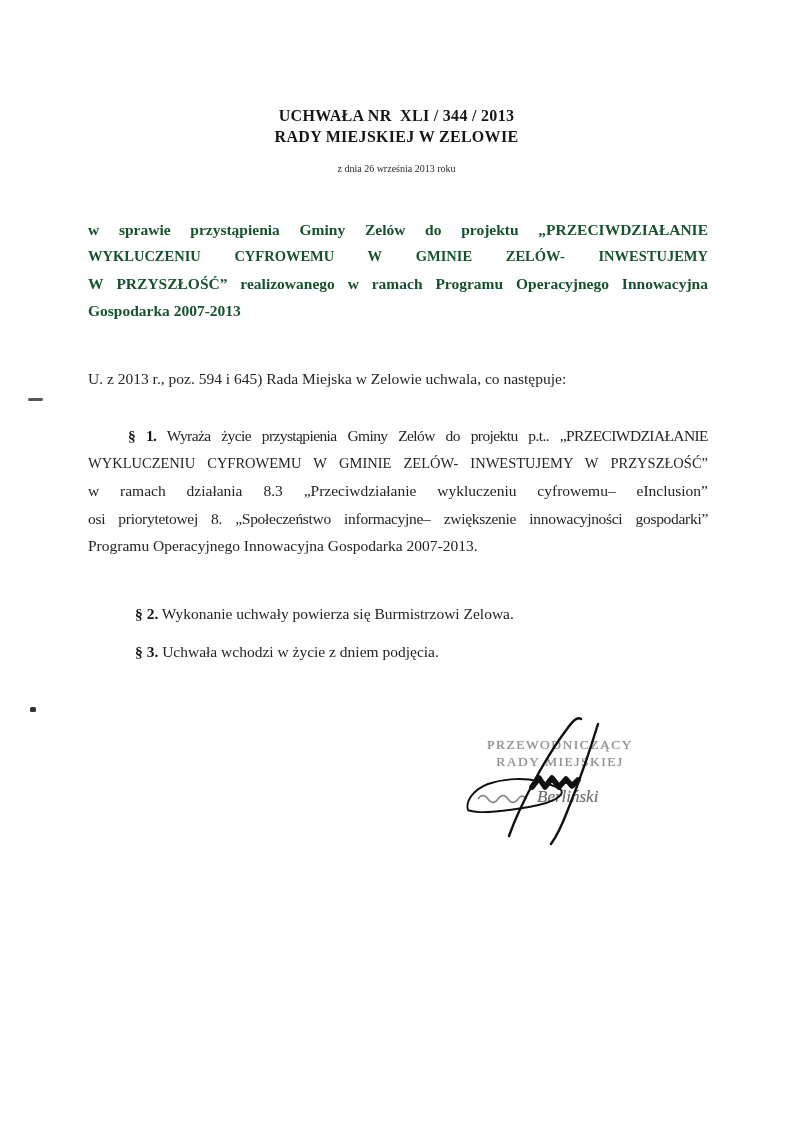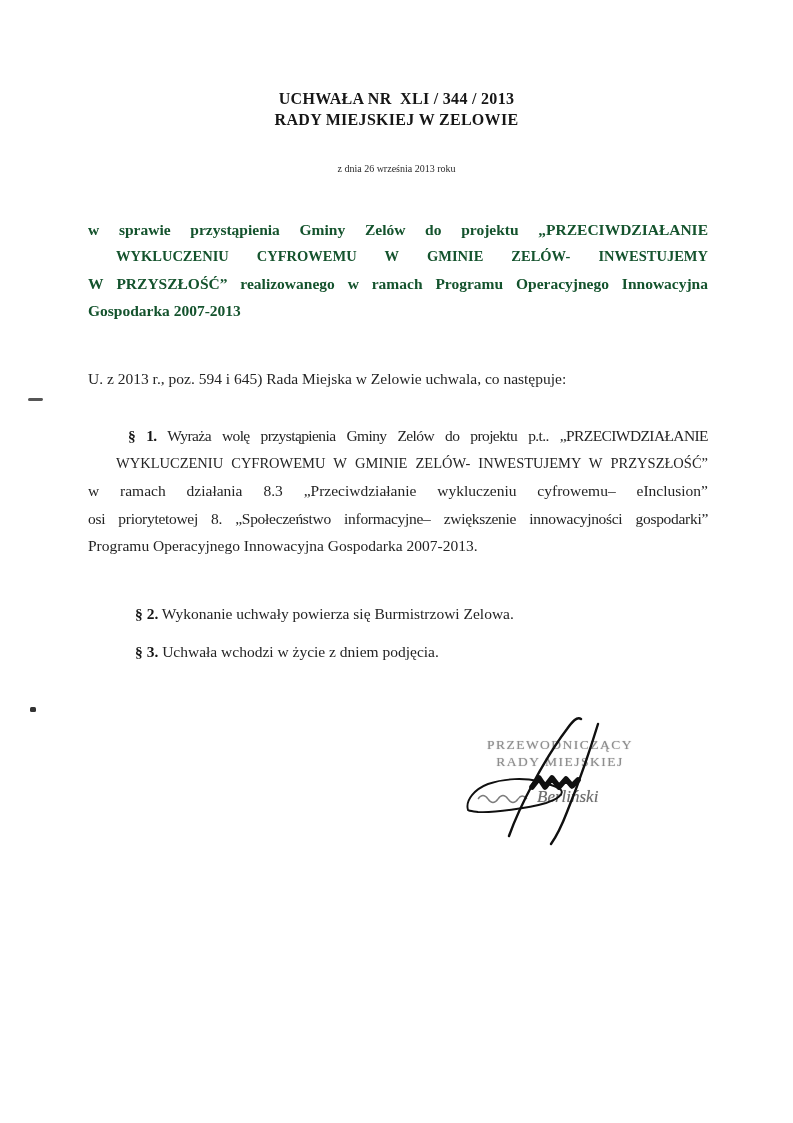--- a/index.html
+++ b/index.html
@@ -8,21 +8,21 @@
     background:#ffffff;
     font-family:"Liberation Serif", serif;
     color:#242424;
     position:relative;
     overflow:hidden;
   }
   .page { position:absolute; inset:0; filter: blur(0.2px); }
 
   
   .header {
-    position:absolute; left:0; top:88px; width:793px;
+    position:absolute; left:0; top:105px; width:793px;
     text-align:center; font-weight:bold;
     font-size:16px; line-height:21px; color:#161616;
     letter-spacing:0.3px;
   }
   .dateline {
     position:absolute; left:0; top:158px; width:793px;
     text-align:center; font-size:10px; line-height:21px; color:#2a2a2a;
   }
 
   
@@ -33,21 +33,21 @@
 
   .subject { top:216px; font-weight:bold; font-size:15.5px; color:#14532d; }
   .subject .line { height:27px; line-height:27px; }
 
   .preamble { top:367px; font-size:15.5px; }
   .preamble .line { height:23px; line-height:23px; }
 
   .sec1 { top:422px; font-size:15.5px; }
   .sec1 .line { height:27.5px; line-height:27.5px; }
 
-  .caps { font-size:14.5px;margin-left:28px; }
+  .caps { font-size:14.5px; }
   .tight { letter-spacing:-0.3px; }
   .tight2 { letter-spacing:-0.6px; }
   .indent { text-indent:47px; }
   .indent2 { text-indent:40px; }
   .marker { font-weight:bold; color:#161616; }
 
   .sec-line {
     position:absolute; left:88px; width:620px;
     font-size:15.5px; line-height:27px; text-indent:47px;
   }
@@ -94,21 +94,21 @@
     <div class="line jl caps">WYKLUCZENIU CYFROWEMU W&nbsp;GMINIE ZELÓW- INWESTUJEMY</div>
     <div class="line jl">W&nbsp;PRZYSZŁOŚĆ” realizowanego w ramach Programu Operacyjnego Innowacyjna</div>
     <div class="line">Gospodarka 2007-2013</div>
   </div>
 
   <div class="col preamble">
     <div class="line">U. z 2013 r., poz. 594 i 645) Rada Miejska w Zelowie uchwala, co następuje:</div>
   </div>
 
   <div class="col sec1">
-    <div class="line jl indent2 tight2"><span class="marker">§ 1.</span><span> Wyraża wolę przystąpienia Gminy Zelów do projektu p.t.. „PRZECIWDZIAŁANIE</span></div>
+    <div class="line jl indent2 tight2"><span class="marker">§ 1.</span><span> Wyraża życie przystąpienia Gminy Zelów do projektu p.t.. „PRZECIWDZIAŁANIE</span></div>
     <div class="line jl caps">WYKLUCZENIU CYFROWEMU W&nbsp;GMINIE ZELÓW- INWESTUJEMY W&nbsp;PRZYSZŁOŚĆ”</div>
     <div class="line jl">w ramach działania 8.3 „Przeciwdziałanie wykluczeniu cyfrowemu– eInclusion”</div>
     <div class="line jl tight">osi priorytetowej 8. „Społeczeństwo informacyjne– zwiększenie innowacyjności gospodarki”</div>
     <div class="line">Programu Operacyjnego Innowacyjna Gospodarka 2007-2013.</div>
   </div>
 
   <div class="sec-line s2"><span class="marker">§ 2.</span><span> Wykonanie uchwały powierza się Burmistrzowi Zelowa.</span></div>
 
   <div class="sec-line s3"><span class="marker">§ 3.</span><span> Uchwała wchodzi w życie z dniem podjęcia.</span></div>
 

